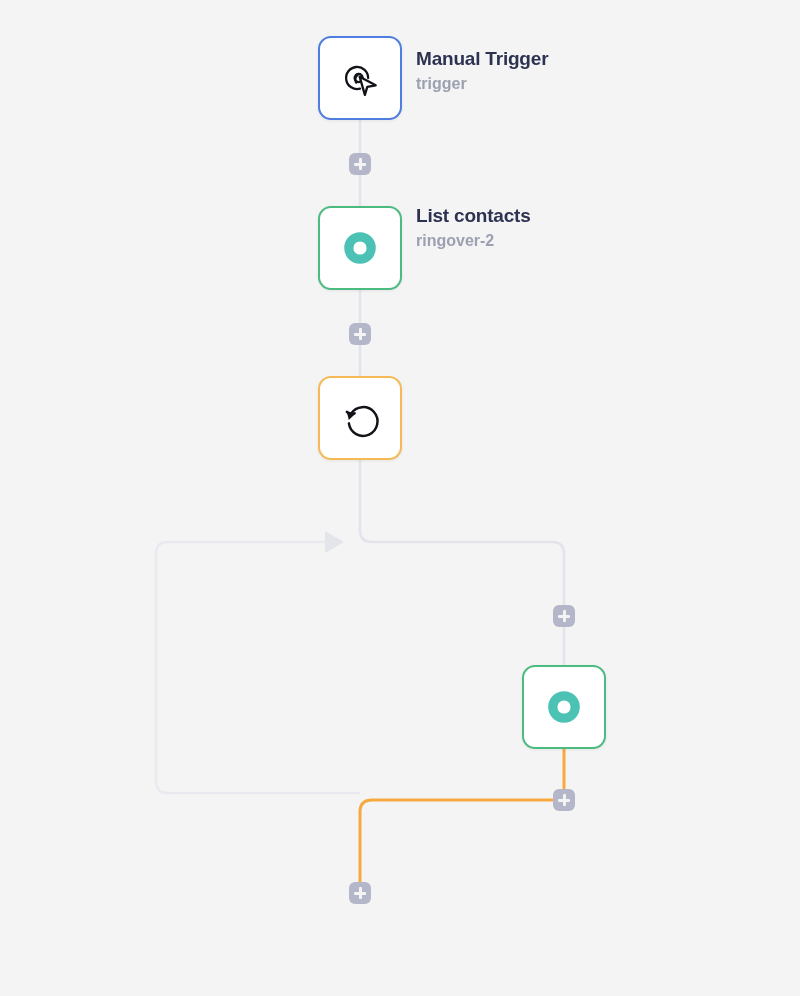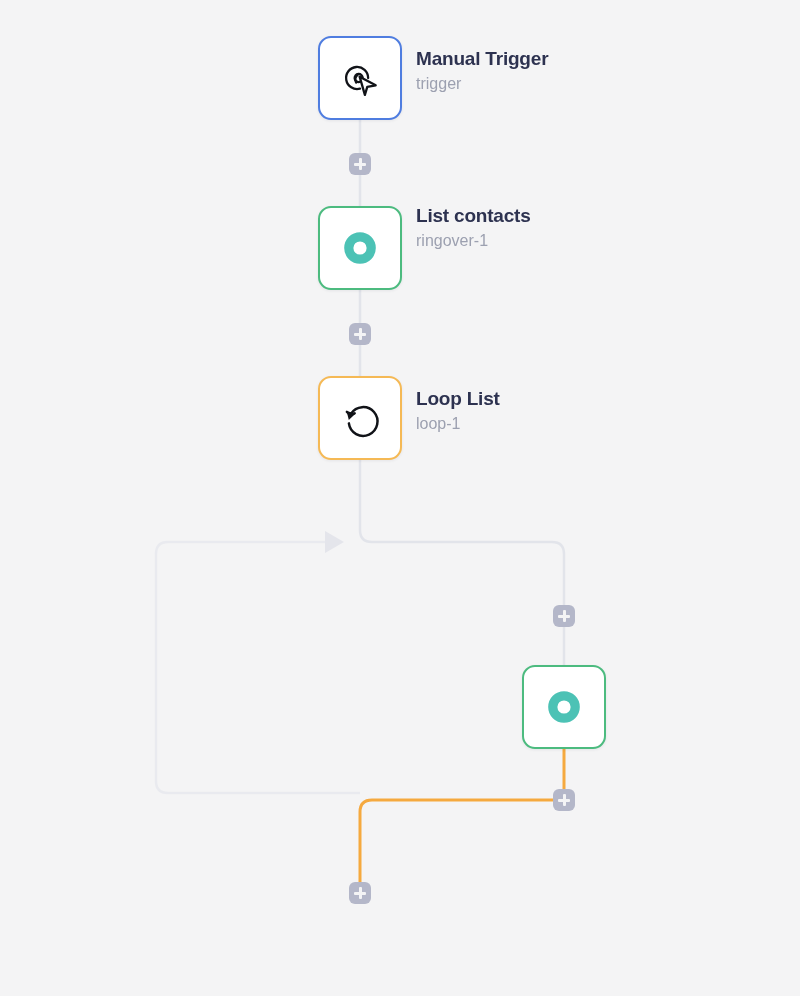--- a/index.html
+++ b/index.html
@@ -58,21 +58,21 @@
   }
   .node-title {
     font-size: 19px;
     font-weight: bold;
     color: #2d3250;
     letter-spacing: -0.2px;
     line-height: 23px;
   }
   .node-sub {
     font-size: 16px;
-    font-weight: normal;
+    font-weight: bold;
     color: #9ca0b0;
     line-height: 22px;
     margin-top: 3px;
   }
 
   
   .plus {
     position: absolute;
     width: 22px;
     height: 22px;
@@ -129,33 +129,29 @@
   </div>
 
   <div class="node green" style="left:318px; top:206px;">
     <svg class="node-icon" viewBox="0 0 48 48">
       <path d="M24 7.5a16.5 16.5 0 0 1 16.5 16.5h-9.6A6.9 6.9 0 0 0 24 17.1 6.9 6.9 0 0 0 17.1 24H7.5A16.5 16.5 0 0 1 24 7.5Z" fill="#4cc2b5"></path>
       <path d="M24 40.5A16.5 16.5 0 0 1 7.5 24h9.6A6.9 6.9 0 0 0 24 30.9 6.9 6.9 0 0 0 30.9 24h9.6A16.5 16.5 0 0 1 24 40.5Z" fill="#4cc2b5"></path>
     </svg>
   </div>
   <div class="node-label" style="left:416px; top:204px;">
     <div class="node-title">List contacts</div>
-    <div class="node-sub">ringover-1</div>
+    <div class="node-sub">ringover-2</div>
   </div>
 
   <div class="node amber" style="left:318px; top:376px;">
     <svg class="node-icon" viewBox="0 0 48 48">
       <path d="M14.6 19.6A15 15 0 1 1 12.4 29.6" fill="none" stroke="#111318" stroke-width="2.6" stroke-linecap="round"></path>
       <path d="M10.3 17.6 L13.9 20.9 L18.4 19.1" fill="none" stroke="#111318" stroke-width="2.6" stroke-linecap="round" stroke-linejoin="round"></path>
       <path d="M10.0 16.6 L19.4 19.4 L12.3 26.0 Z" fill="#111318"></path>
     </svg>
-  </div>
-  <div class="node-label" style="left:416px; top:387px;">
-    <div class="node-title">Loop List</div>
-    <div class="node-sub">loop-1</div>
   </div>
 
   <div class="node green" style="left:522px; top:665px;">
     <svg class="node-icon" viewBox="0 0 48 48">
       <path d="M24 7.5a16.5 16.5 0 0 1 16.5 16.5h-9.6A6.9 6.9 0 0 0 24 17.1 6.9 6.9 0 0 0 17.1 24H7.5A16.5 16.5 0 0 1 24 7.5Z" fill="#4cc2b5"></path>
       <path d="M24 40.5A16.5 16.5 0 0 1 7.5 24h9.6A6.9 6.9 0 0 0 24 30.9 6.9 6.9 0 0 0 30.9 24h9.6A16.5 16.5 0 0 1 24 40.5Z" fill="#4cc2b5"></path>
     </svg>
   </div>
 
   <div class="plus" style="left:349px; top:153px;"></div>

